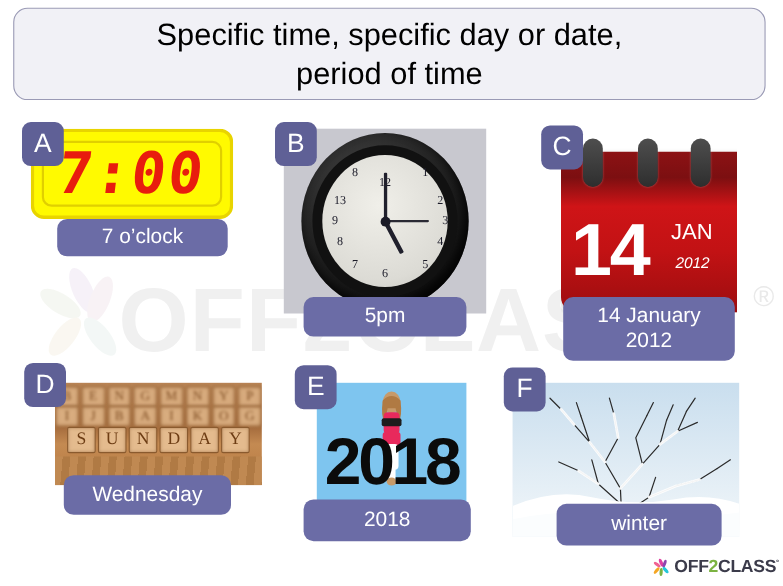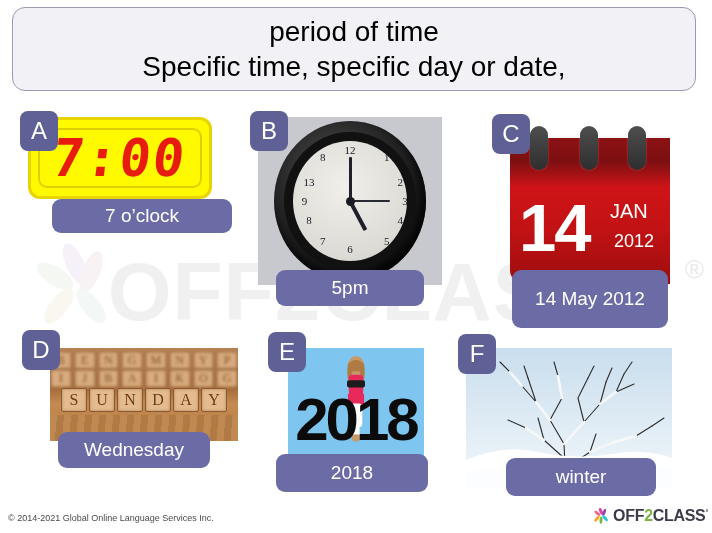--- a/index.html
+++ b/index.html
@@ -120,21 +120,21 @@
   .ring{
     position:absolute;top:-12px;width:18px;height:44px;border-radius:9px;
     background:linear-gradient(180deg,#4e4e4e,#2e2e2e);
     box-shadow:0 0 2px rgba(255,255,255,.35);
   }
   .cal-day{
     position:absolute;left:9px;top:56px;font-size:67px;font-weight:bold;
     color:#fff;line-height:1;letter-spacing:-2px;
   }
   .cal-mon{position:absolute;left:100px;top:62px;font-size:20px;color:#fff;}
-  .cal-year{position:absolute;left:104px;top:93px;font-size:18px;color:#fff;}
+  .cal-year{position:absolute;left:104px;top:93px;font-size:14px;color:#fff;font-style:italic;}
 
   
   #d-media{left:50px;top:348px;width:188px;height:93px;
     background:linear-gradient(180deg,#b98455 0%,#a86f3f 45%,#c48a52 60%,#b6793f 100%);}
   .blk-row{position:absolute;left:0;width:100%;display:flex;justify-content:center;gap:2px;}
   .blk-row.r1{top:3px;filter:blur(1.6px);opacity:.75;}
   .blk-row.r2{top:21px;filter:blur(1.4px);opacity:.8;}
   .blk-row.r3{top:40px;}
   .blk{
     width:24px;height:22px;background:#e4bb8e;border:1px solid #8a5a2e;
@@ -180,43 +180,43 @@
       <ellipse cx="30" cy="36" rx="9" ry="21" fill="#eef1e8" transform="rotate(-58 30 36)"></ellipse>
       <ellipse cx="34" cy="66" rx="9" ry="21" fill="#f6f2e6" transform="rotate(38 34 66)"></ellipse>
       <ellipse cx="66" cy="66" rx="9" ry="21" fill="#eaf2ef" transform="rotate(-38 66 66)"></ellipse>
     </svg>
     <span class="wm-text">OFF2CLASS</span>
     <span class="wm-reg">®</span>
   </div>
 
   <div class="title-box">
     <div class="title-text">
+      <div>Specific time, specific day or date,</div>
       <div>period of time</div>
-      <div>Specific time, specific day or date,</div>
     </div>
   </div>
 
   <div class="panel">
     <div class="media" id="a-media">
       <div class="lcd-outer">
         <div class="lcd-inner">
           <span class="lcd-digits">7:00</span>
         </div>
       </div>
     </div>
     <div class="tag" style="left:20px;top:111px;">A</div>
-    <div class="caption" style="left:52px;top:199px;width:180px;height:34px;">7 o’clock</div>
+    <div class="caption" style="left:52px;top:199px;width:155px;height:34px;">7 o’clock</div>
   </div>
 
   <div class="panel">
     <div class="media" id="b-media">
       <div class="clock-bezel">
         <div class="clock-ring"></div>
         <div class="clock-face">
-          <div class="num" style="left:50%;top:4px;margin-left:-7px;">12</div>
+          <div class="num" style="left:50%;top:20px;margin-left:-7px;">12</div>
           <div class="num" style="left:76%;top:11px;">1</div>
           <div class="num" style="left:88%;top:30%;">2</div>
           <div class="num" style="left:92%;top:46%;">3</div>
           <div class="num" style="left:88%;top:62%;">4</div>
           <div class="num" style="left:76%;top:79%;">5</div>
           <div class="num" style="left:50%;top:86%;margin-left:-7px;">6</div>
           <div class="num" style="left:20%;top:79%;">7</div>
           <div class="num" style="left:8%;top:62%;">8</div>
           <div class="num" style="left:4%;top:46%;">9</div>
           <div class="num" style="left:8%;top:30%;">13</div>
@@ -238,21 +238,21 @@
       <div class="cal">
         <div class="ring" style="left:20px;"></div>
         <div class="ring" style="left:70px;"></div>
         <div class="ring" style="left:118px;"></div>
         <div class="cal-day">14</div>
         <div class="cal-mon">JAN</div>
         <div class="cal-year">2012</div>
       </div>
     </div>
     <div class="tag" style="left:492px;top:114px;">C</div>
-    <div class="caption" style="left:512px;top:270px;width:156px;height:58px;">14 May 2012</div>
+    <div class="caption" style="left:512px;top:270px;width:156px;height:58px;">14 January 2012</div>
   </div>
 
   <div class="panel">
     <div class="media" id="d-media">
       <div class="blk-row r1">
         <span class="blk">B</span>
           <span class="blk">E</span>
           <span class="blk">N</span>
           <span class="blk">G</span>
           <span class="blk">M</span>
@@ -321,21 +321,20 @@
           <path d="M70 54 L84 72 M98 96 L118 74 M78 92 L60 80 M124 104 L148 94 M134 56 L150 44 M96 50 L92 28 M56 38 L44 24 M148 94 L170 88"></path>
         </g>
         <path d="M0 140 L0 112 Q38 96 72 104 Q110 112 146 106 Q178 100 206 110 L206 140 Z" fill="#ffffff"></path>
         <path d="M0 140 L0 124 Q50 114 96 120 Q150 126 206 118 L206 140 Z" fill="#fbfdfe"></path>
       </svg>
     </div>
     <div class="tag" style="left:458px;top:334px;">F</div>
     <div class="caption" style="left:506px;top:458px;width:150px;height:38px;">winter</div>
   </div>
 
-  <div class="footer">© 2014-2021 Global Online Language Services Inc.</div>
 
   <div class="logo">
     <svg width="20" height="20" viewBox="0 0 40 40">
       <ellipse cx="20" cy="10" rx="3.4" ry="8.5" fill="#e040a0" transform="rotate(-22 20 10)"></ellipse>
       <ellipse cx="27" cy="12" rx="3.2" ry="8.2" fill="#8e44ad" transform="rotate(18 27 12)"></ellipse>
       <ellipse cx="12" cy="14" rx="3.2" ry="8" fill="#f06292" transform="rotate(-52 12 14)"></ellipse>
       <ellipse cx="11" cy="26" rx="3.2" ry="8" fill="#f5a623" transform="rotate(40 11 26)"></ellipse>
       <ellipse cx="20" cy="29" rx="3.2" ry="8" fill="#7cb342" transform="rotate(4 20 29)"></ellipse>
       <ellipse cx="29" cy="25" rx="3.2" ry="8" fill="#26c6da" transform="rotate(-42 29 25)"></ellipse>
     </svg>

